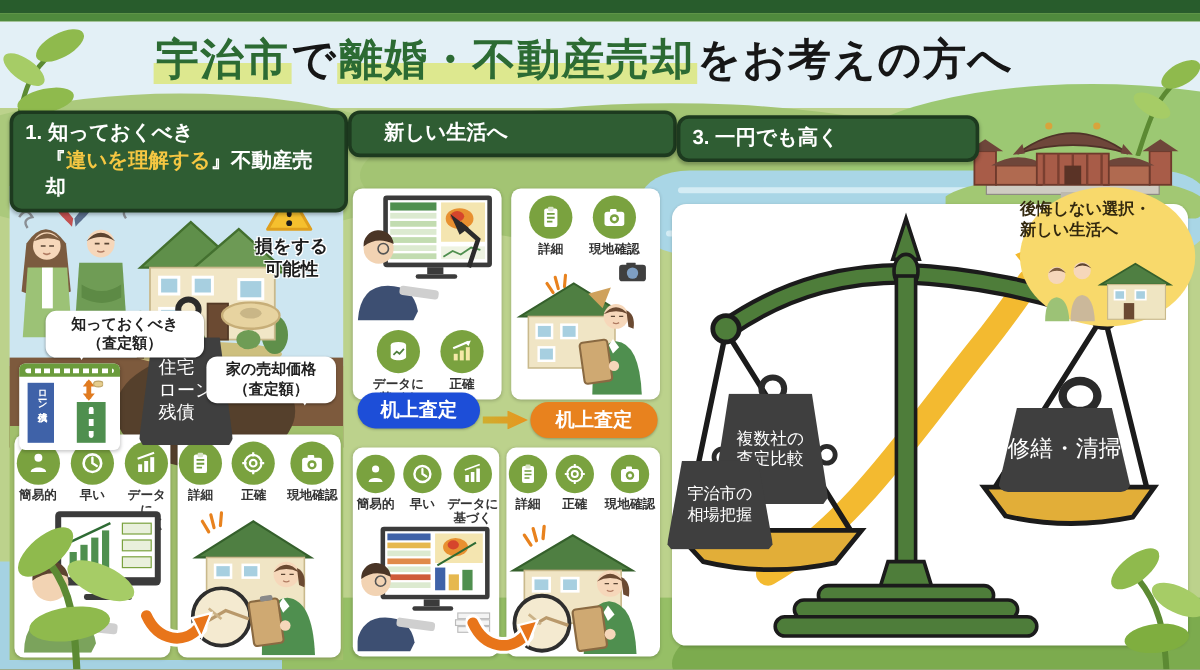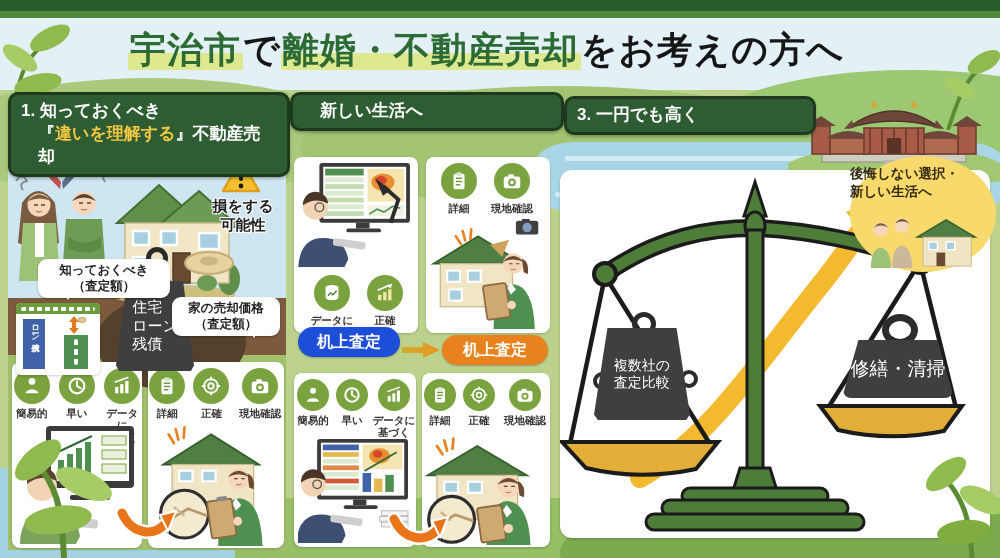--- a/index.html
+++ b/index.html
@@ -593,24 +593,26 @@
       <rect x="86" y="344" width="218" height="16" rx="8" fill="#4e7d3a" stroke="#1b1b1b" stroke-width="3"></rect>
 
       <path d="M2,272 L158,272 L136,299 Q80,311 26,298 Z" fill="#e2ae38" stroke="#1b1b1b" stroke-width="4"></path>
       <path d="M260,236 L402,236 L384,261 Q330,272 278,260 Z" fill="#e2ae38" stroke="#1b1b1b" stroke-width="4"></path>
     </svg>
 
     <div class="abs ring" style="left:72px;top:142px;width:14px;height:14px;"></div>
     <div class="abs wgt pre" style="left:34px;top:158px;width:96px;height:92px;font-size:14px;">複数社の
 査定比較</div>
     <div class="abs ring" style="left:33px;top:202px;width:10px;height:10px;border-width:4px;"></div>
+    <div class="abs wgt pre" style="left:-4px;top:214px;width:88px;height:74px;font-size:13.5px;">宇治市の
+相場把握</div>
     <div class="abs ring" style="left:120px;top:200px;width:10px;height:10px;border-width:4px;"></div>
 
     <div class="abs ring" style="left:322px;top:144px;width:22px;height:18px;border-width:7px;"></div>
-    <div class="abs wgt" style="left:283px;top:170px;width:110px;height:58px;font-size:19px;border-radius:8px;">修繕・清掃</div>
+    <div class="abs wgt" style="left:272px;top:170px;width:110px;height:70px;font-size:19px;border-radius:8px;">修繕・清掃</div>
   </div>
 
   <div class="abs goal" style="left:850px;top:156px;width:146px;height:116px;">
     <div class="goaltext pre">後悔しない選択・
 新しい生活へ</div>
     <svg class="abs" style="left:12px;top:58px;" width="122" height="54" viewBox="0 0 124 56">
       <polygon points="56,24 86,6 116,24" fill="#4f7f42" stroke="#35602c" stroke-width="1.5"></polygon>
       <rect x="62" y="24" width="50" height="30" fill="#efe5c2" stroke="#c9b98c" stroke-width="1"></rect>
       <rect x="68" y="29" width="9" height="8" fill="#a7cfe0" stroke="#fff" stroke-width="1.5"></rect>
       <rect x="86" y="29" width="9" height="8" fill="#a7cfe0" stroke="#fff" stroke-width="1.5"></rect>

